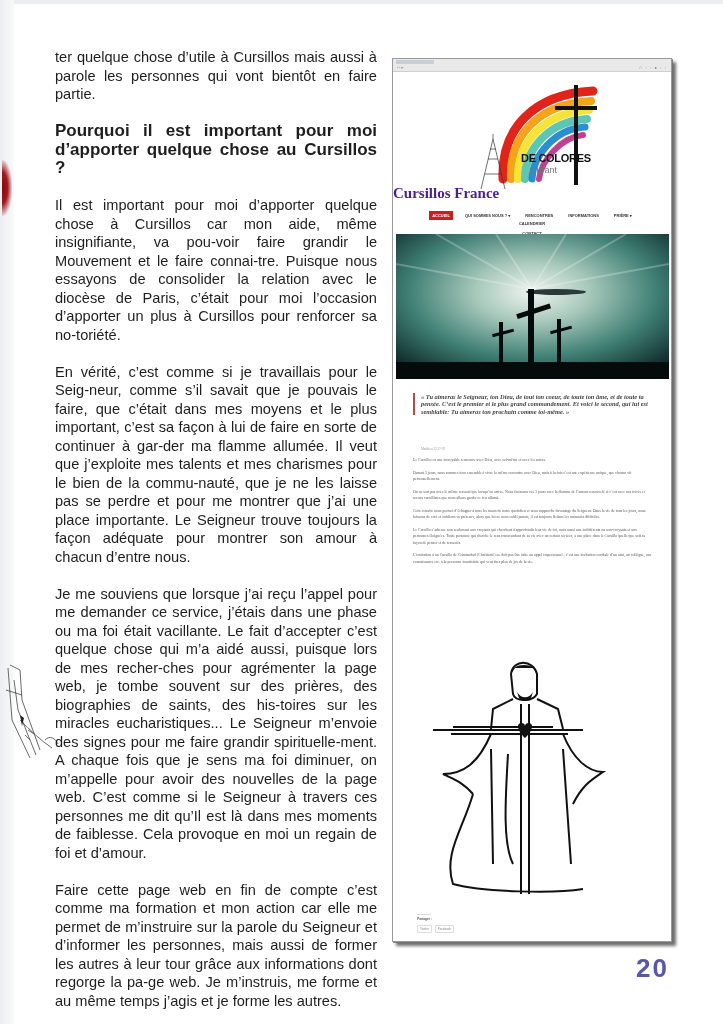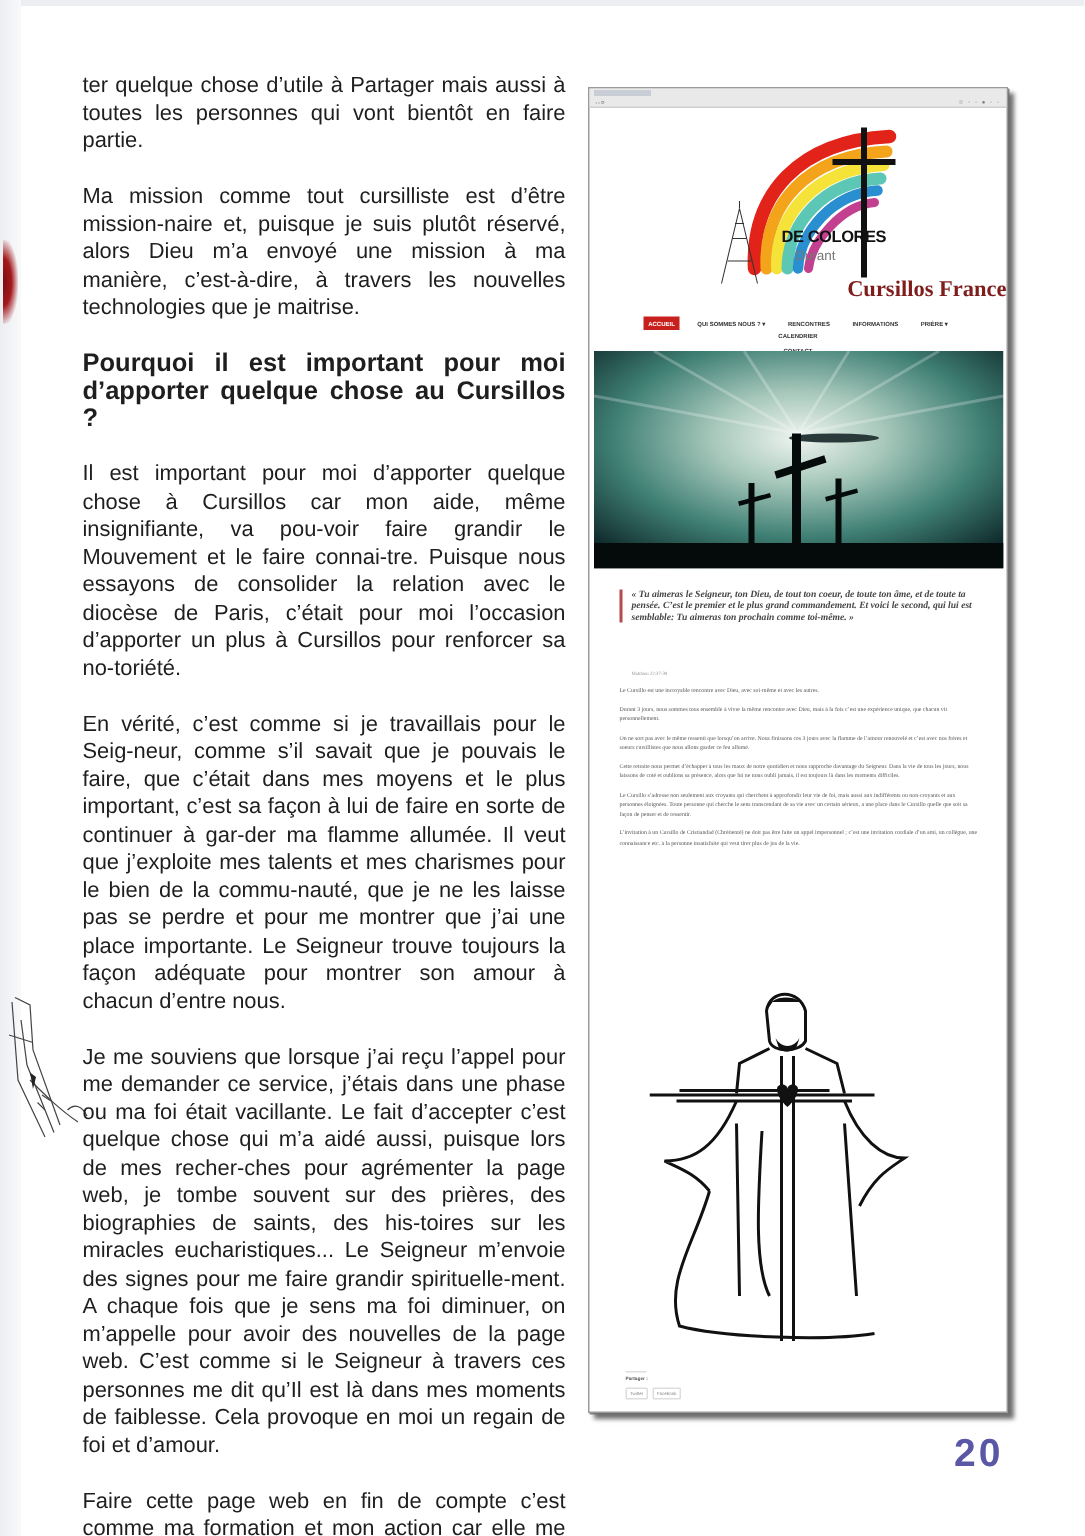--- a/index.html
+++ b/index.html
@@ -27,22 +27,22 @@
     border: 1px solid #9a9a9a; box-shadow: 4px 4px 3px #6f6f6f, 1px 1px 0 #888; overflow: hidden; }
   .browser-bar { height: 13px; background: #e9e9ea; border-bottom: 1px solid #cfcfcf; position: relative; }
   .browser-tab { position: absolute; left: 3px; top: 1px; width: 38px; height: 4px; background: #c9cdd6; }
   .browser-url { position: absolute; left: 4px; top: 7px; font-size: 3px; color: #666; }
   .browser-icons { position: absolute; right: 4px; top: 6px; font-size: 4px; color: #777; letter-spacing: 1px; }
 
   .logo { position: absolute; left: 80px; top: 20px; width: 130px; height: 115px; }
   .logo-line1 { position: absolute; left: 128px; top: 93px; font-size: 11px; font-weight: bold; color: #111; letter-spacing: -0.3px; }
   .logo-line2 { position: absolute; left: 137px; top: 106px; font-size: 9px; color: #777; }
 
-  .site-title { position: absolute; left: 0; width: 100%; top: 126px; text-align: right;
-    font-family: "Liberation Serif", serif; font-weight: bold; font-size: 15px; color: #7f1d1d; }
+  .site-title { position: absolute; left: 0; width: 100%; top: 126px; text-align: left;
+    font-family: "Liberation Serif", serif; font-weight: bold; font-size: 15px; color: #4c1d95; }
 
   .site-nav { position: absolute; left: 0; width: 100%; top: 152px; display: flex; justify-content: center; gap: 9px; flex-wrap: wrap;
     font-size: 4px; font-weight: bold; color: #333; padding: 0 20px; }
   .site-nav span { padding: 2px 3px; white-space: nowrap; }
   .site-nav .active { background: #c8201d; color: #fff; }
   .site-nav-row2 { position: absolute; left: 0; width: 100%; top: 162px; text-align: center; font-size: 4px; font-weight: bold; color: #333; }
 
   .hero { position: absolute; left: 3px; top: 175px; width: 273px; height: 145px; overflow: hidden; }
 
   .quote { position: absolute; left: 20px; top: 334px; width: 245px; border-left: 2px solid #b64b4b; padding-left: 6px;
@@ -74,22 +74,21 @@
     <path d="M14 20 L18 50 L36 95"></path>
     <path d="M6 30 L22 35"></path>
     <path d="M20 60 C30 70 40 80 52 88"></path>
     <path d="M45 80 C50 75 55 78 58 84"></path>
     <path d="M25 75 L30 80 M28 70 L34 74"></path>
   </g>
   <path d="M20 55 L24 58 L22 66 Z" fill="#222"></path>
 </svg>
 
 <div class="text-col">
-  <p>ter quelque chose d’utile à Partager mais aussi à toutes les personnes qui vont bientôt en faire partie.</p>
-  <p>Ma mission comme tout cursilliste est d’être mission-naire et, puisque je suis plutôt réservé, alors Dieu m’a envoyé une mission à ma manière, c’est-à-dire, à travers les nouvelles technologies que je maitrise.</p>
+  <p>ter quelque chose d’utile à Cursillos mais aussi à parole les personnes qui vont bientôt en faire partie.</p>
   <h2>Pourquoi il est important pour moi d’apporter quelque chose au Cursillos ?</h2>
   <p>Il est important pour moi d’apporter quelque chose à Cursillos car mon aide, même insignifiante, va pou-voir faire grandir le Mouvement et le faire connai-tre. Puisque nous essayons de consolider la relation avec le diocèse de Paris, c’était pour moi l’occasion d’apporter un plus à Cursillos pour renforcer sa no-toriété.</p>
   <p>En vérité, c’est comme si je travaillais pour le Seig-neur, comme s’il savait que je pouvais le faire, que c’était dans mes moyens et le plus important, c’est sa façon à lui de faire en sorte de continuer à gar-der ma flamme allumée. Il veut que j’exploite mes talents et mes charismes pour le bien de la commu-nauté, que je ne les laisse pas se perdre et pour me montrer que j’ai une place importante. Le Seigneur trouve toujours la façon adéquate pour montrer son amour à chacun d’entre nous.</p>
   <p>Je me souviens que lorsque j’ai reçu l’appel pour me demander ce service, j’étais dans une phase ou ma foi était vacillante. Le fait d’accepter c’est quelque chose qui m’a aidé aussi, puisque lors de mes recher-ches pour agrémenter la page web, je tombe souvent sur des prières, des biographies de saints, des his-toires sur les miracles eucharistiques... Le Seigneur m’envoie des signes pour me faire grandir spirituelle-ment. A chaque fois que je sens ma foi diminuer, on m’appelle pour avoir des nouvelles de la page web. C’est comme si le Seigneur à travers ces personnes me dit qu’Il est là dans mes moments de faiblesse. Cela provoque en moi un regain de foi et d’amour.</p>
   <p>Faire cette page web en fin de compte c’est comme ma formation et mon action car elle me permet de m’instruire sur la parole du Seigneur et d’informer les personnes, mais aussi de former les autres à leur tour grâce aux informations dont regorge la pa-ge web. Je m’instruis, me forme et au même temps j’agis et je forme les autres.</p>
 
 </div>
 
 <div class="site">
   <div class="browser-bar">

